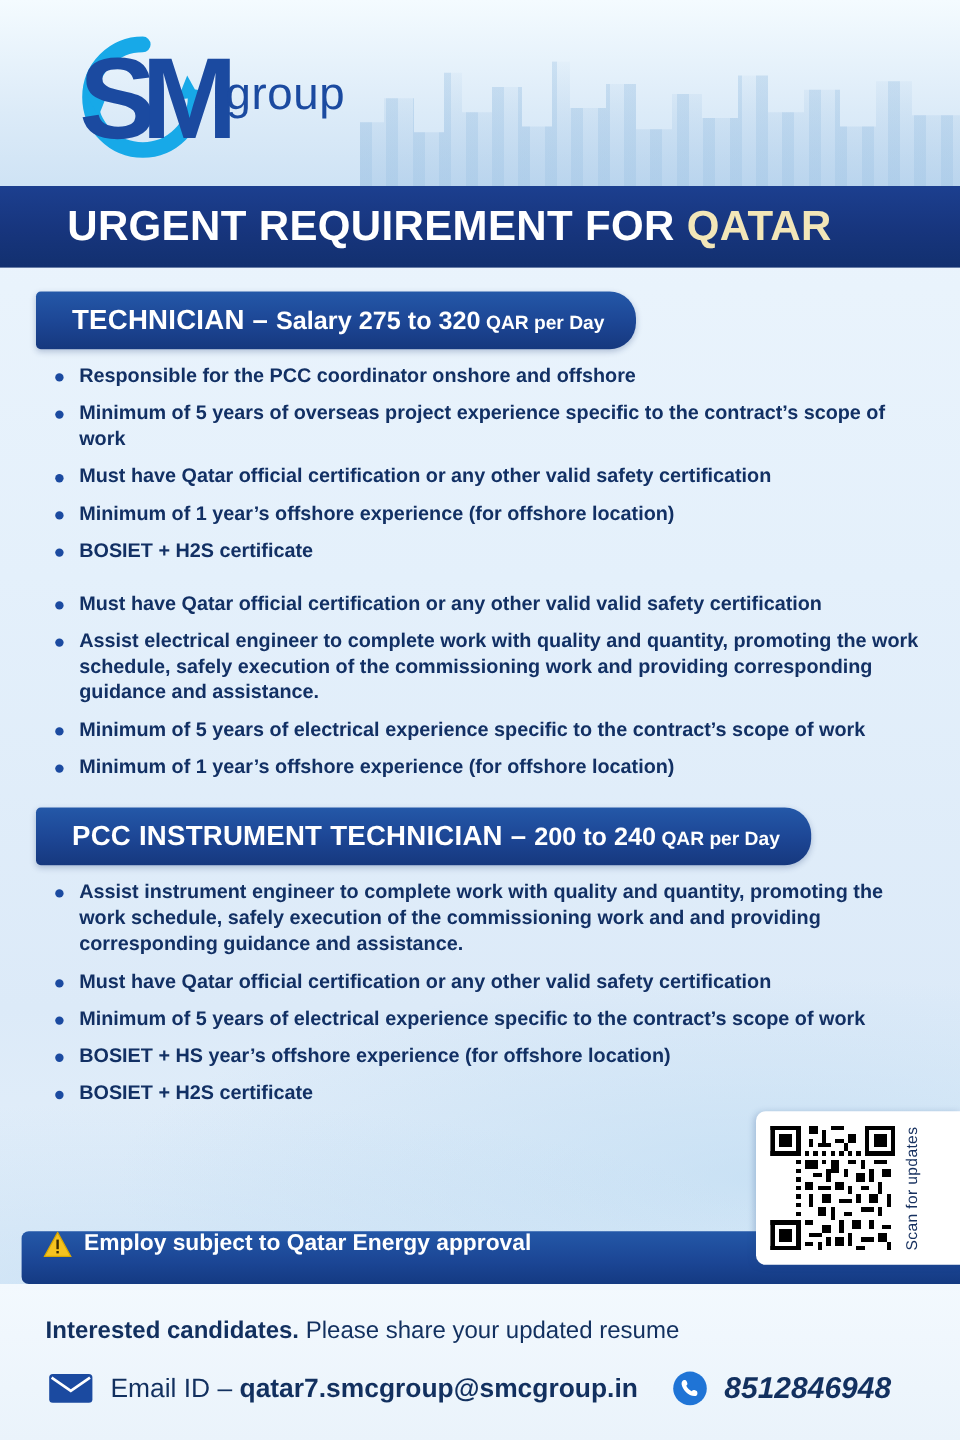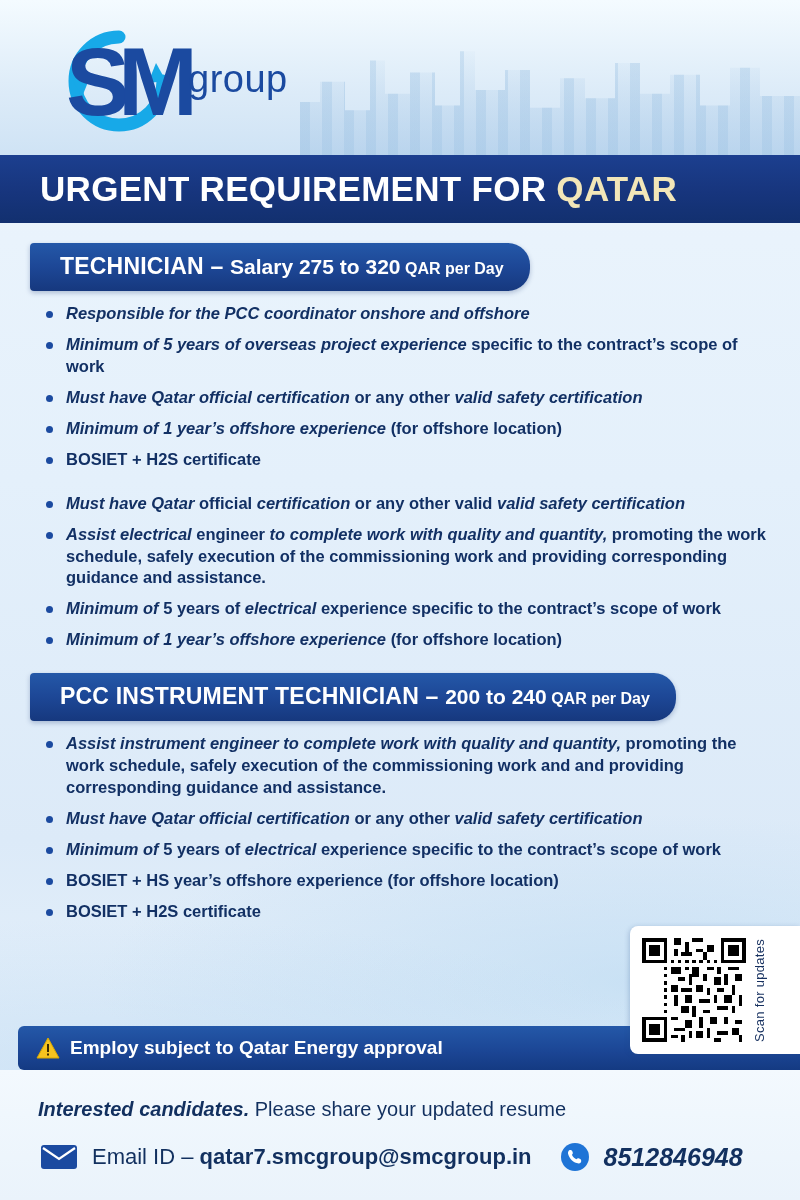--- a/index.html
+++ b/index.html
@@ -79,21 +79,21 @@
     left: 0; right: 0; top: 155px;
     height: 68px;
     background: linear-gradient(180deg, #1c3f8f 0%, #17357d 55%, #12306f 100%);
     display: flex; align-items: center;
   }
   .title-band h1 {
     font-size: 35px;
     font-weight: 700;
     letter-spacing: .3px;
     color: #ffffff;
-    padding-left: 40px;
+    padding-left: 56px;
     white-space: nowrap;
     text-align: right;
   }
   .title-band h1 .qatar { color: #f2e6b8; }
 
   
   .content {
     position: absolute;
     left: 0; right: 0; top: 223px; bottom: 130px;
   }
@@ -131,31 +131,31 @@
     padding-left: 20px;
   }
   ul.points li:before {
     content: "";
     position: absolute;
     left: 0; top: 8px;
     width: 7px; height: 7px;
     border-radius: 50%;
     background: #1b4aa0;
   }
-  .b { font-weight: 700; font-style: italic; }
+  .b { font-weight: 700; }
   .n { font-weight: 700; }
 
   
   .warn-band {
     position: absolute;
     left: 18px; right: 0; bottom: 0;
     height: 44px;
     background: linear-gradient(180deg, #2458a8 0%, #1b4594 60%, #143a82 100%);
     border-radius: 6px 0 0 6px;
-    display: flex; align-items: center;
+    display: flex; 
     padding-left: 18px;
     gap: 10px;
   }
   .warn-icon {
     width: 24px; height: 22px;
     flex: 0 0 auto;
   }
   .warn-text {
     color: #ffffff;
     font-size: 19px;

